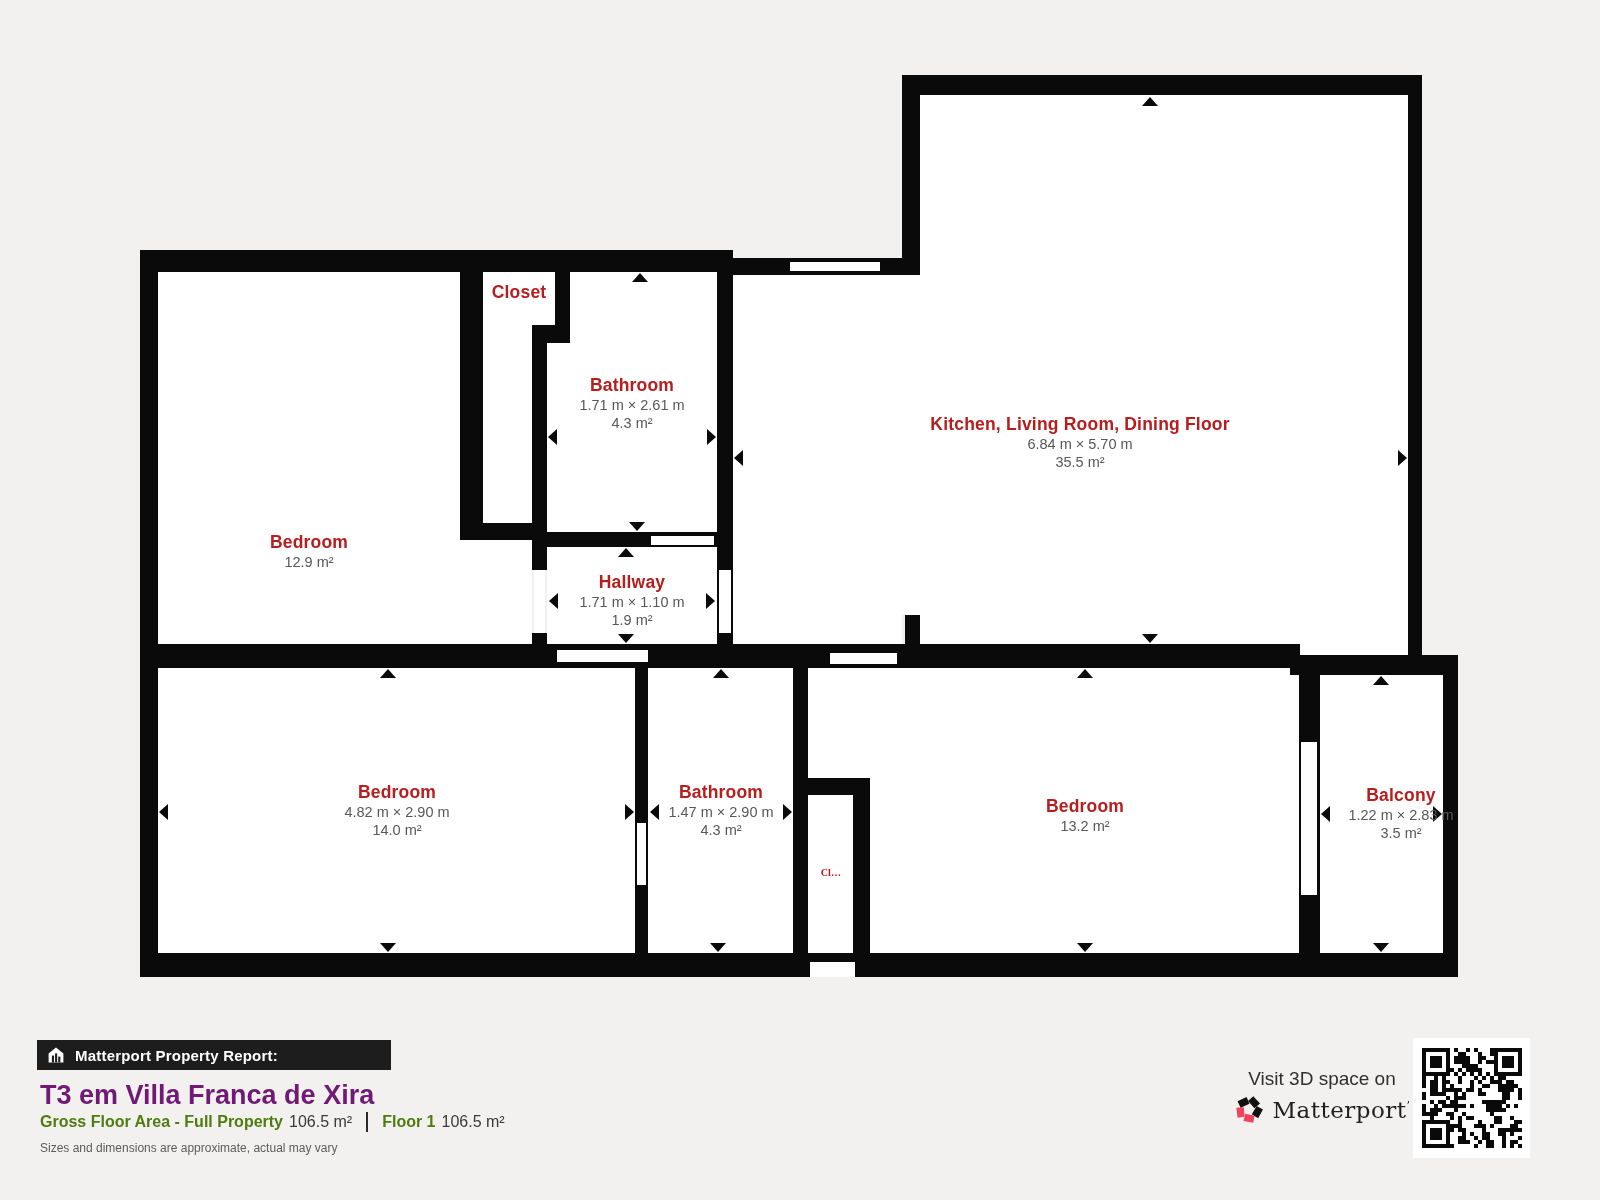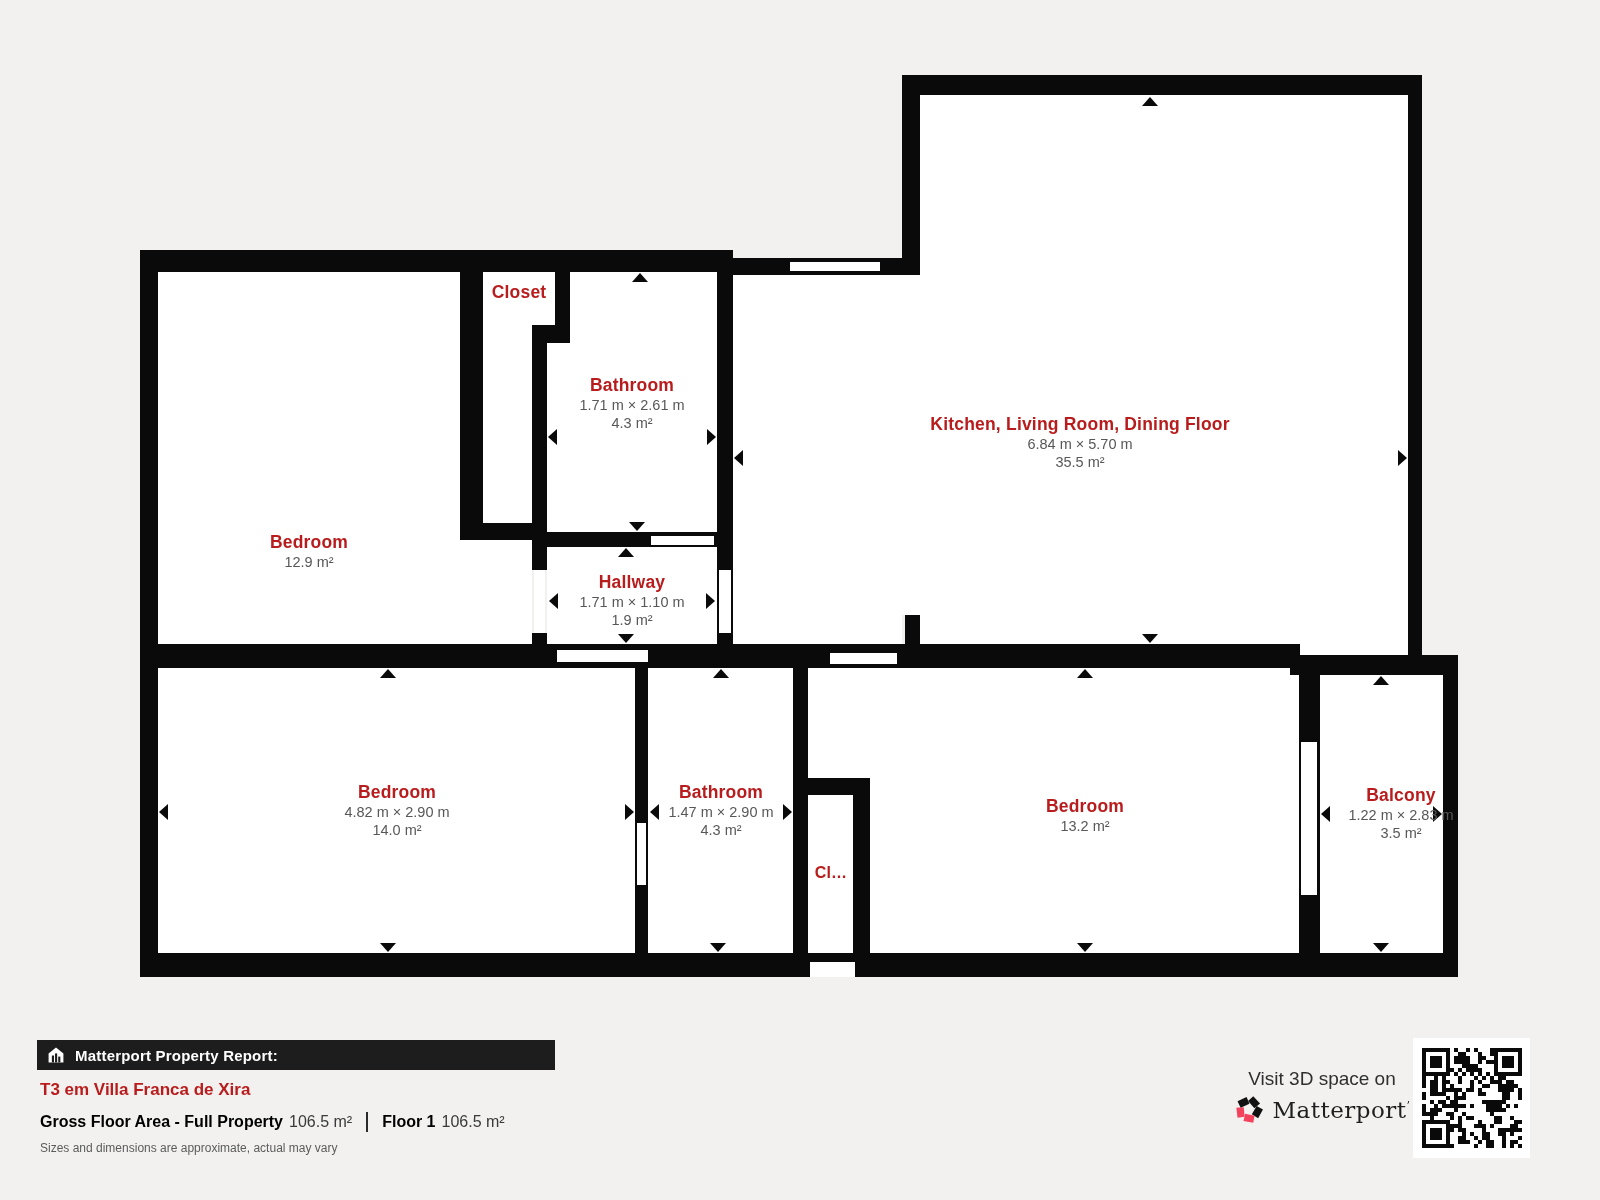--- a/index.html
+++ b/index.html
@@ -3,28 +3,28 @@
 <meta charset="utf-8">
 <style>
   html,body{margin:0;padding:0;background:#f2f1ef;}
   .stage{position:relative;width:1600px;height:1200px;background:#f2f1ef;overflow:hidden;
          font-family:"Liberation Sans",sans-serif;}
   .plan-svg{position:absolute;left:0;top:0;}
   
   .room-label{position:absolute;transform:translate(-50%,-50%);text-align:center;white-space:nowrap;}
   .rname{display:block;font-weight:bold;font-size:17.5px;line-height:21px;color:#b91c1c;letter-spacing:.2px;}
   .rdim,.rarea{display:block;font-size:14.5px;line-height:18px;color:#585858;}
-  .rname.small{font-size:16px;line-height:17px;}
+  .rname.small{font-size:10px;line-height:17px;font-family:Liberation Serif, serif;}
   
-  .report-bar{position:absolute;left:37px;top:1040px;width:518px;height:30px;background:#1d1d1d;
+  .report-bar{position:absolute;left:37px;top:1040px;width:354px;height:30px;background:#1d1d1d;
               display:flex;align-items:center;gap:10px;padding-left:10px;box-sizing:border-box;}
   .report-bar .bar-text{color:#ffffff;font-weight:bold;font-size:15px;letter-spacing:.2px;}
-  .prop-title{position:absolute;left:40px;top:1080px;font-size:17px;font-weight:bold;color:#b91c1c;}
+  .prop-title{position:absolute;left:40px;top:1080px;font-size:27px;font-weight:bold;color:#701a75;}
   .stats-row{position:absolute;left:40px;top:1112px;display:flex;align-items:center;font-size:16px;color:#3a3a3a;}
-  .stats-row b{color:#000000;font-weight:bold;}
+  .stats-row b{color:#4d7c0f;font-weight:bold;}
   .stats-row .val{margin-left:6px;}
   .stat-divider{width:2px;height:20px;background:#2a2a2a;margin:0 14px;}
   .disclaimer{position:absolute;left:40px;top:1141px;font-size:12px;color:#5c5c5c;}
   
   .visit-text{position:absolute;left:1322px;top:1068px;transform:translateX(-50%);
               font-size:19px;color:#2f2f2f;white-space:nowrap;}
   .brand-row{position:absolute;left:1322px;top:1094px;transform:translateX(-50%);
              display:flex;align-items:center;gap:8px;white-space:nowrap;}
   .brand-word{font-family:"DejaVu Serif",serif;font-size:23px;color:#1f1f1f;letter-spacing:.5px;}
   .brand-tick{font-size:11px;color:#1f1f1f;vertical-align:super;}

